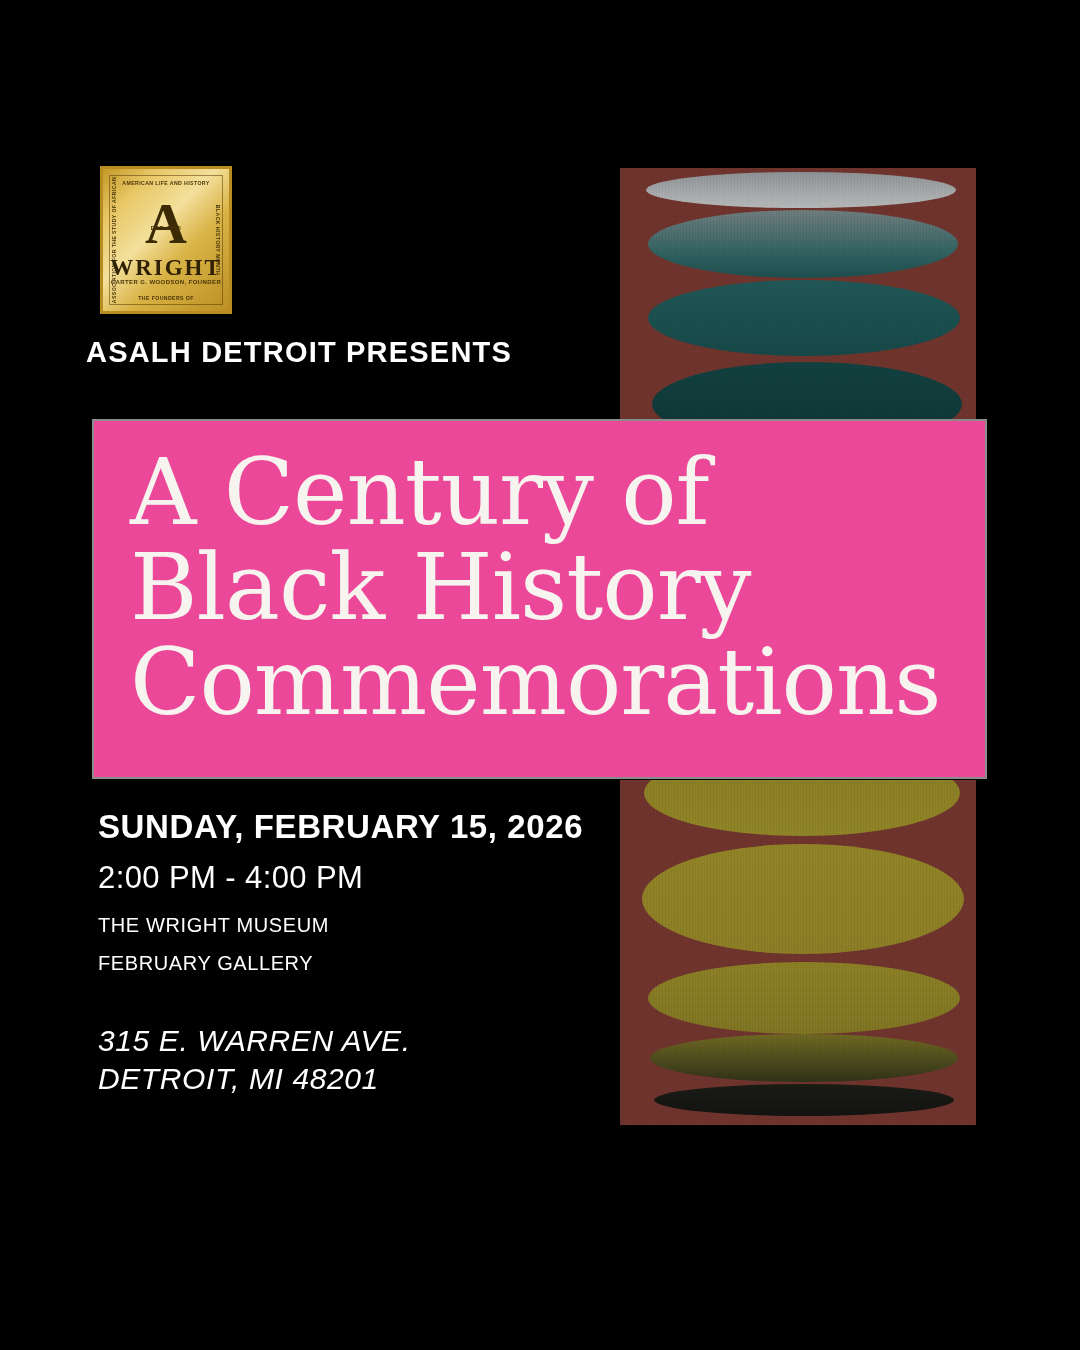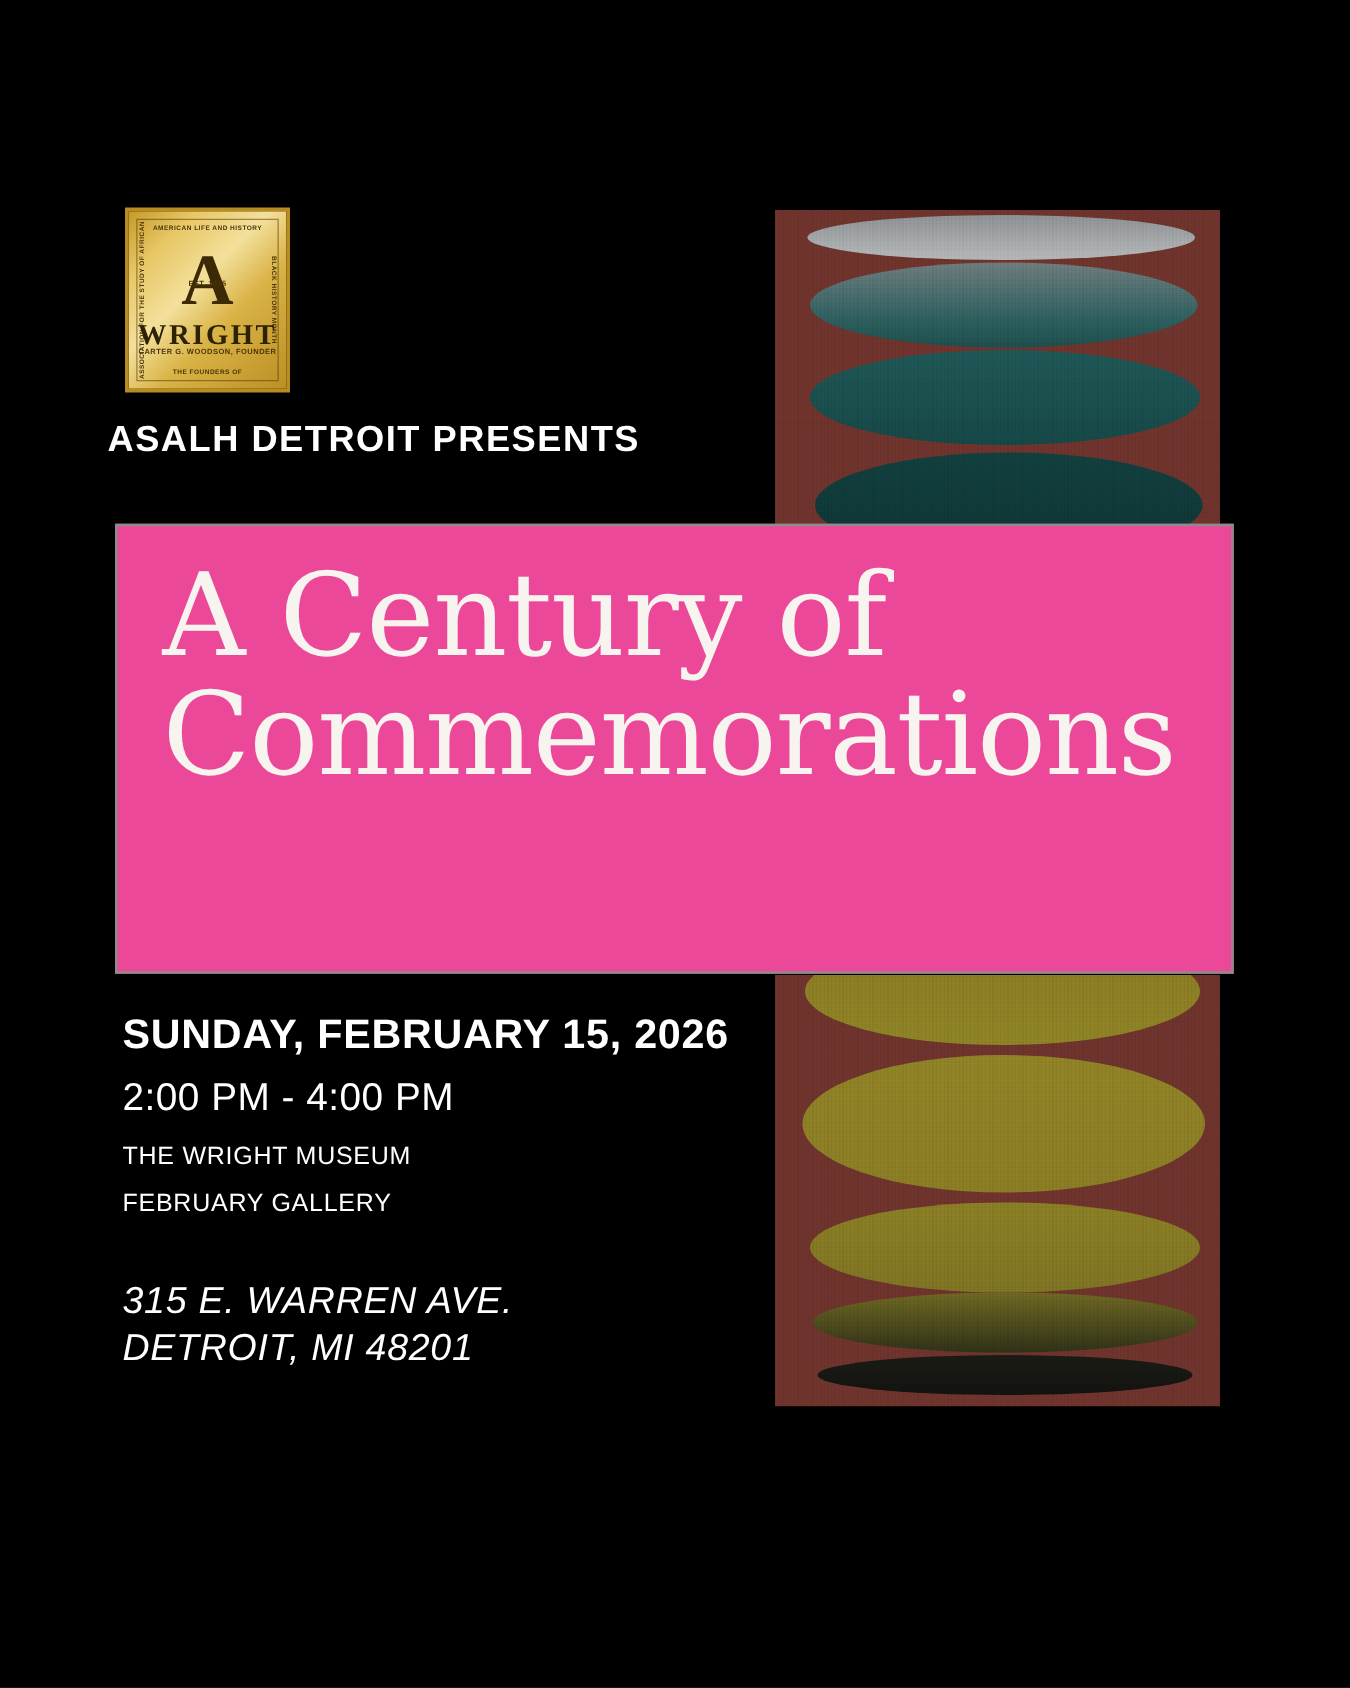--- a/index.html
+++ b/index.html
@@ -288,20 +288,21 @@
     <div class="logo-est">EST. 1915</div>
     <div class="logo-name">WRIGHT</div>
     <div class="logo-founder">CARTER G. WOODSON, FOUNDER</div>
   </div>
 
   <div class="presents">ASALH DETROIT PRESENTS</div>
 
   <div class="title-box">
     <div class="title-text">
       <span class="title-line">A Century of</span>
+      <span class="title-line">Black History</span>
       <span class="title-line">Commemorations</span>
     </div>
   </div>
 
   <div class="details">
     <p class="date">SUNDAY, FEBRUARY 15, 2026</p>
     <p class="time">2:00 PM - 4:00 PM</p>
     <p class="venue">
       <span>THE WRIGHT MUSEUM</span>
       <span>FEBRUARY GALLERY</span>

